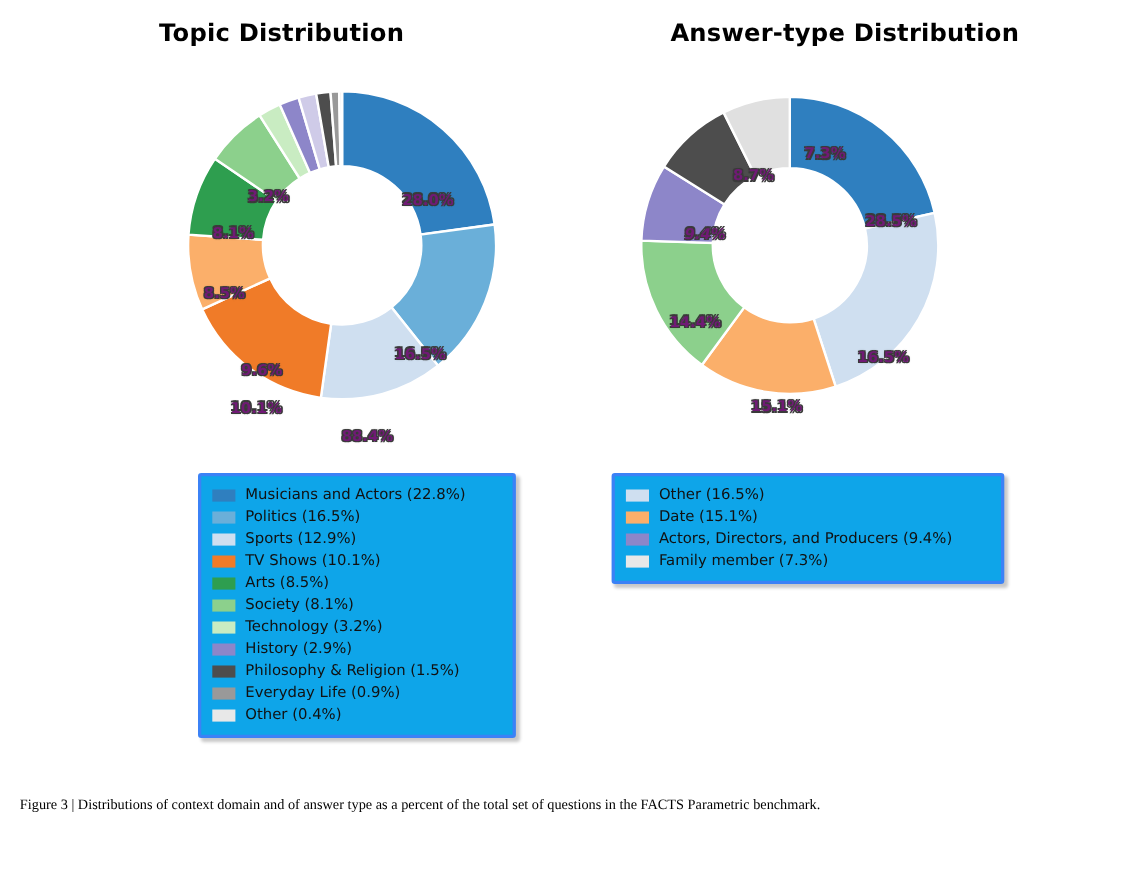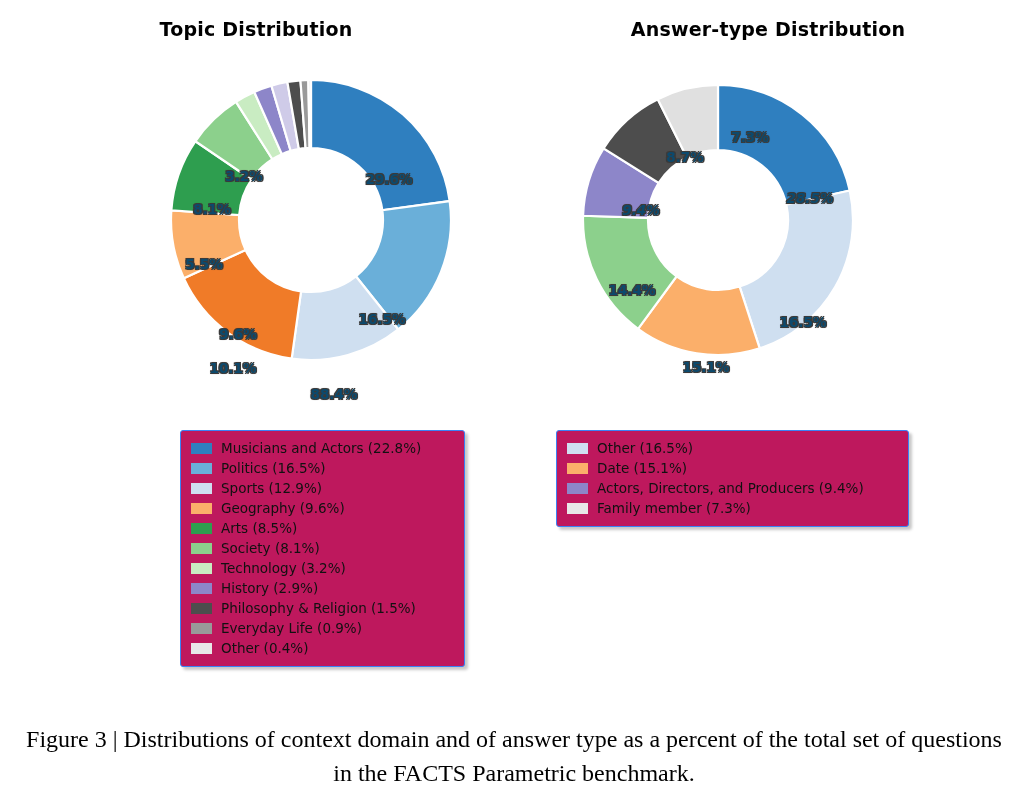--- a/index.html
+++ b/index.html
@@ -24,50 +24,50 @@
     display: flex;
     flex-direction: row;
     width: 1024px;
   }
   .panel {
     width: 512px;
     position: relative;
   }
   .panel-title {
     text-align: center;
-    font-size: 19px;
+    font-size: 22px;
     font-weight: bold;
     font-family: "DejaVu Sans", sans-serif;
     margin-top: 18px;
     letter-spacing: 0.2px;
   }
   .donut-wrap {
     position: relative;
     width: 512px;
     height: 330px;
   }
   .pct-label {
     position: absolute;
     font-size: 13.5px;
     font-weight: bold;
     font-family: "DejaVu Sans", sans-serif;
-    color: #0c4a6e;
+    color: #701a75;
     transform: translate(-50%, -50%);
     white-space: nowrap;
     text-shadow:
       -1.2px -1.2px 0 #3a3a3a,
        1.2px -1.2px 0 #3a3a3a,
       -1.2px  1.2px 0 #3a3a3a,
        1.2px  1.2px 0 #3a3a3a,
        0 0 2px #3a3a3a;
   }
   .legend {
     position: absolute;
-    background: #be185d;
-    border: 1px solid #3b82f6;
+    background: #0ea5e9;
+    border: 3px solid #3b82f6;
     border-radius: 3px;
     padding: 7px 11px 8px 10px;
     box-shadow: 3px 3px 3px rgba(0,0,0,0.22);
   }
   .legend-row {
     display: flex;
     align-items: center;
     height: 20px;
   }
   .legend-swatch {
@@ -81,24 +81,23 @@
     font-family: "DejaVu Sans", sans-serif;
     color: #111111;
     white-space: nowrap;
   }
   .caption {
     position: absolute;
     left: 18px;
     top: 722px;
     width: 992px;
     font-family: "Liberation Serif", serif;
-    font-size: 24px;
+    font-size: 13px;
     line-height: 1.42;
     color: #000000;
-    text-align: center;
   }
 </style>
 </head>
 <body>
 
 <div class="figure">
 
   <div class="panels">
 
     <div class="panel">
@@ -127,45 +126,45 @@
 
             <path d="M -39.54 -134.30 A 140 140 0 0 1 -23.63 -137.99 L -12.15 -70.96 A 72 72 0 0 0 -20.34 -69.07 Z" fill="#cfcbe8" stroke="#ffffff" stroke-width="2.2"></path>
 
             <path d="M -23.63 -137.99 A 140 140 0 0 1 -10.55 -139.60 L -5.43 -71.79 A 72 72 0 0 0 -12.15 -70.96 Z" fill="#4d4d4d" stroke="#ffffff" stroke-width="2.2"></path>
 
             <path d="M -10.55 -139.60 A 140 140 0 0 1 -2.64 -139.98 L -1.36 -71.99 A 72 72 0 0 0 -5.43 -71.79 Z" fill="#999999" stroke="#ffffff" stroke-width="2.2"></path>
 
             <path d="M -2.64 -139.98 A 140 140 0 0 1 0 -140 L 0 -72 A 72 72 0 0 0 -1.36 -71.99 Z" fill="#e8e8e8" stroke="#ffffff" stroke-width="2.2"></path>
           </g>
         </svg>
-        <div class="pct-label" style="left:389px; top:139px;">29.6%</div>
+        <div class="pct-label" style="left:389px; top:139px;">28.0%</div>
         <div class="pct-label" style="left:382px; top:279px;">16.5%</div>
         <div class="pct-label" style="left:334px; top:354px;">88.4%</div>
         <div class="pct-label" style="left:233px; top:328px;text-align:center;">10.1%</div>
         <div class="pct-label" style="left:216px; top:294px;padding-left:44px;">9.6%</div>
-        <div class="pct-label" style="left:204px; top:224px;">5.5%</div>
+        <div class="pct-label" style="left:204px; top:224px;">8.5%</div>
         <div class="pct-label" style="left:212px; top:169px;">8.1%</div>
         <div class="pct-label" style="left:244px; top:136px;">3.2%</div>
       </div>
       <div class="legend" style="left:180px; top:430px; width:262px;">
         <div class="legend-row">
           <span class="legend-swatch" style="background:#2f7fbf;"></span>
           <span class="legend-label">Musicians and Actors (22.8%)</span>
         </div>
         <div class="legend-row">
           <span class="legend-swatch" style="background:#6aafd9;"></span>
           <span class="legend-label">Politics (16.5%)</span>
         </div>
         <div class="legend-row">
           <span class="legend-swatch" style="background:#cfdff0;"></span>
           <span class="legend-label">Sports (12.9%)</span>
         </div>
         <div class="legend-row">
-          <span class="legend-swatch" style="background:#fbaf6a;"></span>
-          <span class="legend-label">Geography (9.6%)</span>
+          <span class="legend-swatch" style="background:#f07b28;"></span>
+          <span class="legend-label">TV Shows (10.1%)</span>
         </div>
         <div class="legend-row">
           <span class="legend-swatch" style="background:#2e9e4f;"></span>
           <span class="legend-label">Arts (8.5%)</span>
         </div>
         <div class="legend-row">
           <span class="legend-swatch" style="background:#8cd08c;"></span>
           <span class="legend-label">Society (8.1%)</span>
         </div>
         <div class="legend-row">
@@ -205,21 +204,21 @@
 
             <path d="M -79.93 108.83 A 135 135 0 0 1 -134.93 -4.24 L -69.96 -2.20 A 70 70 0 0 0 -41.44 56.43 Z" fill="#8cd08c" stroke="#ffffff" stroke-width="2.2"></path>
 
             <path d="M -134.93 -4.24 A 135 135 0 0 1 -114.43 -71.61 L -59.33 -37.13 A 70 70 0 0 0 -69.96 -2.20 Z" fill="#8d86c9" stroke="#ffffff" stroke-width="2.2"></path>
 
             <path d="M -114.43 -71.61 A 135 135 0 0 1 -60.21 -120.81 L -31.22 -62.64 A 70 70 0 0 0 -59.33 -37.13 Z" fill="#4d4d4d" stroke="#ffffff" stroke-width="2.2"></path>
 
             <path d="M -60.21 -120.81 A 135 135 0 0 1 0 -135 L 0 -70 A 70 70 0 0 0 -31.22 -62.64 Z" fill="#e0e0e0" stroke="#ffffff" stroke-width="2.2"></path>
           </g>
         </svg>
-        <div class="pct-label" style="left:298px; top:158px;font-style:italic;">28.5%</div>
+        <div class="pct-label" style="left:298px; top:158px;">28.5%</div>
         <div class="pct-label" style="left:291px; top:282px;">16.5%</div>
         <div class="pct-label" style="left:194px; top:327px;">15.1%</div>
         <div class="pct-label" style="left:120px; top:250px;">14.4%</div>
         <div class="pct-label" style="left:129px; top:170px;font-style:italic;">9.4%</div>
         <div class="pct-label" style="left:173px; top:117px;">8.7%</div>
         <div class="pct-label" style="left:238px; top:97px;">7.3%</div>
       </div>
       <div class="legend" style="left:44px; top:430px; width:330px;">
         <div class="legend-row">
           <span class="legend-swatch" style="background:#cfdff0;"></span>

